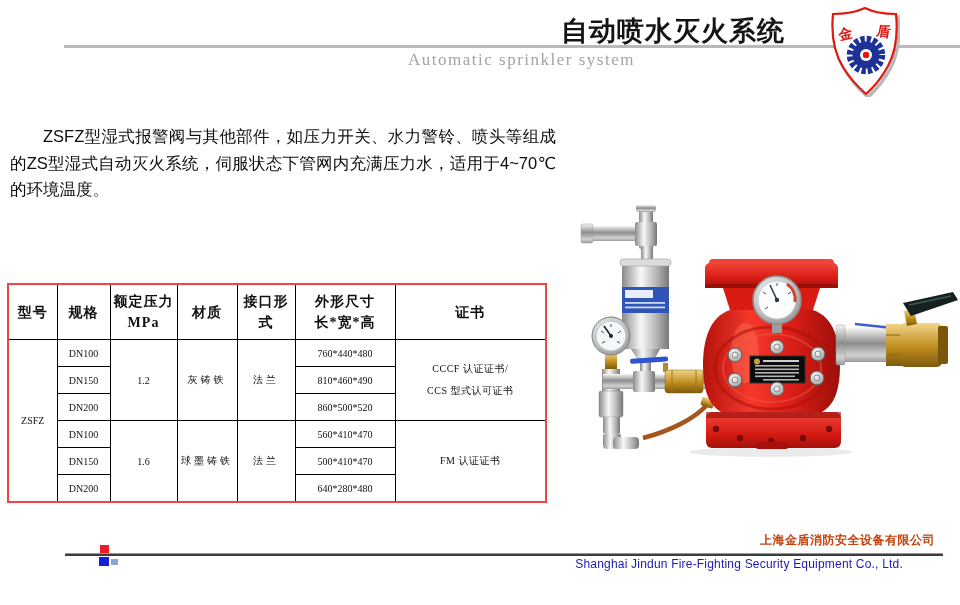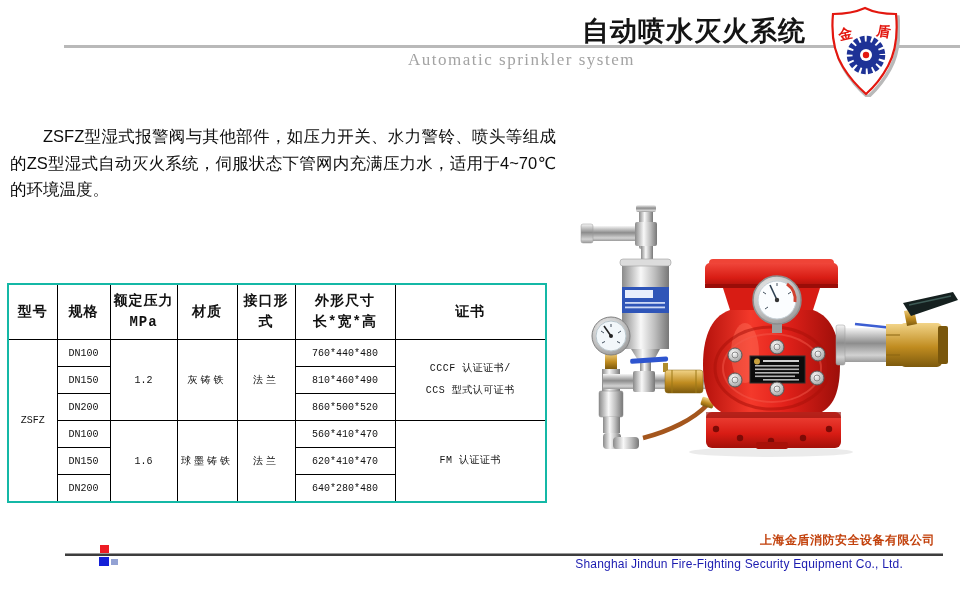--- a/index.html
+++ b/index.html
@@ -5,40 +5,40 @@
   html,body{margin:0;padding:0;}
   body{
     width:960px;height:605px;position:relative;overflow:hidden;background:#ffffff;
     font-family:"Liberation Sans","DejaVu Sans",sans-serif;color:#111;
   }
   
   .hdr-line{position:absolute;left:64px;top:45px;width:896px;height:3px;background:#b9b9b9;}
   .page-title{
     position:absolute;left:561px;top:13px;white-space:nowrap;
     font-family:"Liberation Serif","DejaVu Serif",serif;
-    font-weight:bold;font-size:27px;color:#141414;letter-spacing:1px;margin-left:21px;
+    font-weight:bold;font-size:27px;color:#141414;letter-spacing:1px;
   }
   .page-subtitle{
     position:absolute;left:408px;top:50px;white-space:nowrap;
     font-family:"Liberation Serif","DejaVu Serif",serif;
     font-weight:normal;font-size:17px;color:#a3a3a3;letter-spacing:1.5px;
   }
   .logo{position:absolute;left:826px;top:5px;width:74px;height:92px;}
   
   .intro{
     position:absolute;left:10px;top:123px;width:546px;
     font-size:16.5px;line-height:26.5px;text-align:justify;color:#0d0d0d;
   }
   .intro p{margin:0;text-indent:2em;}
   
   .spec-table{
     position:absolute;left:7px;top:283px;width:538px;
     border-collapse:collapse;table-layout:fixed;
-    font-family:Liberation Mono, monospace;
-    border:2px solid #14b8a6;
+    font-family:Liberation Serif, serif;
+    border:2px solid #ef4444;
   }
   .spec-table th,.spec-table td{
     border:1px solid #000;text-align:center;vertical-align:middle;
     padding:0 2px;overflow:hidden;
   }
   .spec-table thead th{font-weight:bold;font-size:14px;height:54px;line-height:21px;letter-spacing:1px;}
   .spec-table tbody td{font-size:10px;height:26px;}
   .cn-spaced{letter-spacing:3px;margin-left:48px;}
   .cert-cell{font-size:13.5px;line-height:22px;letter-spacing:0.5px;}
   
@@ -146,21 +146,21 @@
     <tr>
       <td>DN100</td>
       <td rowspan="3">1.6</td>
       <td rowspan="3" class="cn-spaced">球墨铸铁</td>
       <td rowspan="3" class="cn-spaced">法兰</td>
       <td>560*410*470</td>
       <td rowspan="3" class="cert-cell">FM 认证证书</td>
     </tr>
     <tr>
       <td>DN150</td>
-      <td>620*410*470</td>
+      <td>500*410*470</td>
     </tr>
     <tr>
       <td>DN200</td>
       <td>640*280*480</td>
     </tr>
   </tbody>
 </table>
 
 <div class="figure">
   <svg width="387" height="312" viewBox="0 0 387 312">

